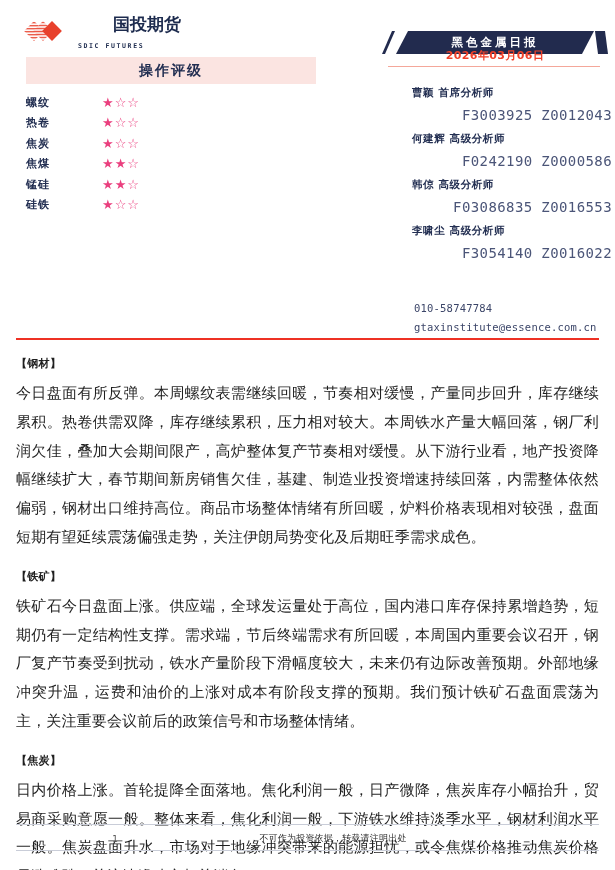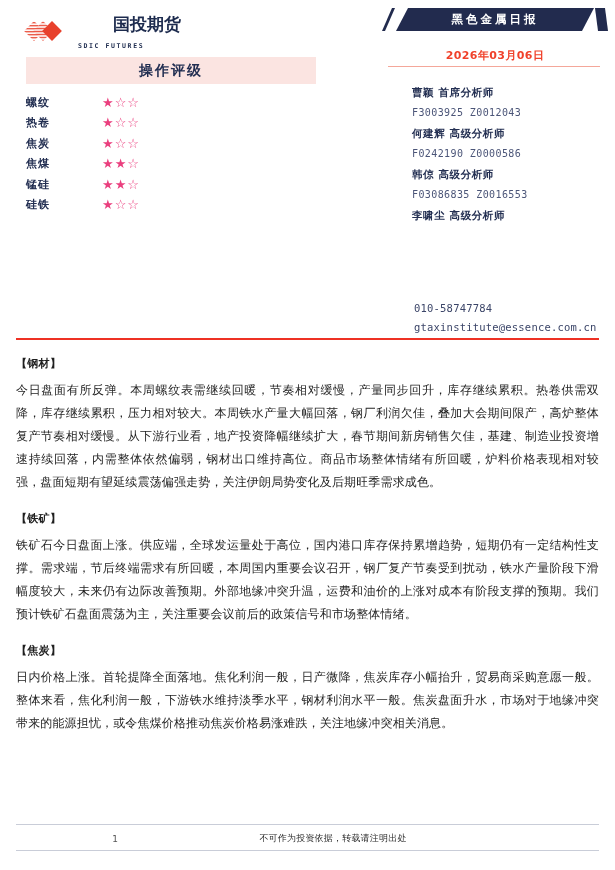--- a/index.html
+++ b/index.html
@@ -100,21 +100,21 @@
     line-height: 1;
     white-space: nowrap;
   }
   .star-on  { color: #ea3f7e; }
   .star-off { color: #ea3f7e; }
 
   
   .banner-wrap {
     position: absolute;
     left: 396px;
-    top: 8px;
+    top: 31px;
     width: 198px;
     height: 23px;
   }
   .banner {
     width: 100%;
     height: 100%;
     background: #222b4e;
     color: #ffffff;
     font-size: 11.5px;
     font-weight: 700;
@@ -168,24 +168,25 @@
   }
   .analyst-name {
     font-size: 10.5px;
     font-weight: 700;
     color: #232f52;
     letter-spacing: 0.6px;
     margin-bottom: 7px;
   }
   .analyst-code {
     font-family: "DejaVu Sans Mono", "Liberation Mono", monospace;
-    font-size: 10px;
+    font-size: 14px;
     color: #4b5578;
     letter-spacing: 0.4px;
     margin-bottom: 9px;
+    text-align: right;
   }
   .contact {
     position: absolute;
     left: 414px;
     top: 302px;
     width: 200px;
   }
   .contact-phone,
   .contact-email {
     font-family: "DejaVu Sans Mono", "Liberation Mono", monospace;
@@ -213,21 +214,21 @@
   }
   .section { margin-bottom: 17px; }
   .section-title {
     font-size: 11px;
     font-weight: 700;
     color: #1f1f1f;
     margin-bottom: 8px;
     letter-spacing: 0.3px;
   }
   .section-text {
-    font-size: 12px;
+    font-size: 15px;
     line-height: 1.92;
     color: #1f1f1f;
     text-align: justify;
     letter-spacing: 0.15px;
   }
 
   
   .footer-rule-top {
     position: absolute;
     left: 16px;
@@ -323,20 +324,21 @@
   <div class="date-rule"></div>
 
   <div class="analysts" id="analyst-list">
       <div class="analyst-name">曹颖  首席分析师</div>
       <div class="analyst-code">F3003925  Z0012043</div>
       <div class="analyst-name">何建辉  高级分析师</div>
       <div class="analyst-code">F0242190  Z0000586</div>
       <div class="analyst-name">韩倞  高级分析师</div>
       <div class="analyst-code">F03086835  Z0016553</div>
       <div class="analyst-name">李啸尘  高级分析师</div>
+      <div class="analyst-code">F3054140  Z0016022</div>
     </div>
 
   <div class="contact">
     <div class="contact-phone">010-58747784</div>
     <div class="contact-email">gtaxinstitute@essence.com.cn</div>
   </div>
 
   <div class="head-rule"></div>
 </div>
 

